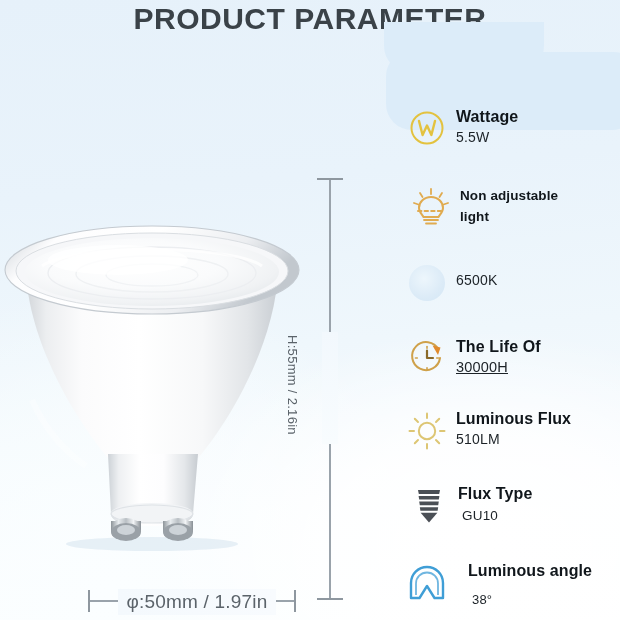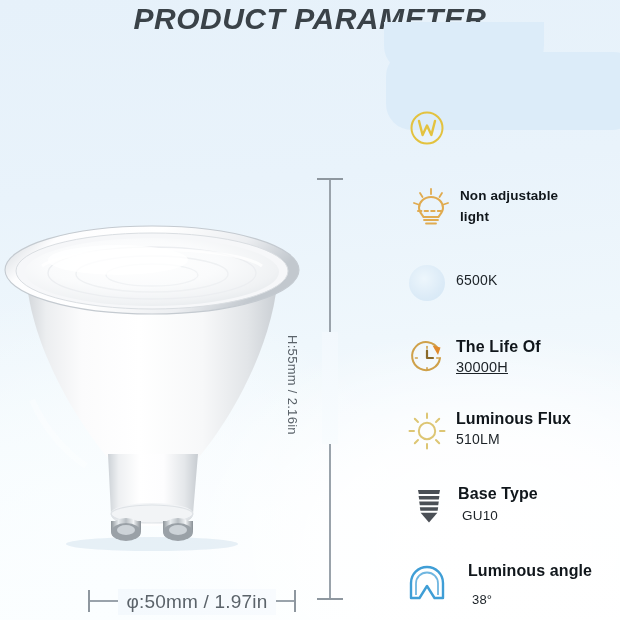--- a/index.html
+++ b/index.html
@@ -16,21 +16,20 @@
       linear-gradient(175deg, #e6f1fa 0%, #e9f3fb 30%, #eff7fc 55%, #f7fbfe 78%, #fdffff 100%);
   }
 
   
   .title{
     position:absolute;left:0;top:2px;width:620px;
     text-align:center;
     font-size:30px;font-weight:bold;letter-spacing:0.5px;
     color:#3a4248;
     font-family:"Liberation Sans", sans-serif;
-    font-style:italic;
   }
 
   
   .top-band{
     position:absolute;
     left:386px;top:52px;width:252px;height:78px;
     background:#dcecf9;
     border-radius:24px 24px 26px 26px;
   }
   .top-band::after{
@@ -219,20 +218,24 @@
 
   <div class="specs">
 
     <div class="spec s1">
       <div class="ic">
         <svg width="40" height="40" viewBox="0 0 40 40">
           <circle cx="20" cy="20" r="15.5" fill="none" stroke="#e3c23f" stroke-width="2"></circle>
           <path d="M 12 13 L 15.6 27 L 20 17.5 L 24.4 27 L 28 13" fill="none" stroke="#e3c23f" stroke-width="2.4" stroke-linecap="round" stroke-linejoin="round"></path>
         </svg>
       </div>
+      <div class="tx">
+        <div class="lbl">Wattage</div>
+        <div class="val">5.5W</div>
+      </div>
     </div>
 
     <div class="spec s2 two">
       <div class="ic">
         <svg width="42" height="44" viewBox="0 0 42 44">
           <g stroke="#e0ab50" stroke-width="1.8" fill="none" stroke-linecap="round">
             <line x1="21" y1="3" x2="21" y2="8"></line>
             <line x1="10" y1="7" x2="12.5" y2="11"></line>
             <line x1="32" y1="7" x2="29.5" y2="11"></line>
             <line x1="4" y1="17" x2="8.5" y2="18.5"></line>
@@ -311,21 +314,21 @@
           <g fill="#4a4f55">
             <path d="M 6 5 L 28 5 L 27.2 9 L 6.8 9 Z"></path>
             <path d="M 6.6 11 L 27.4 11 L 26.8 14.6 L 7.2 14.6 Z"></path>
             <path d="M 7.2 16.6 L 26.8 16.6 L 26.2 20.2 L 7.8 20.2 Z"></path>
             <path d="M 7.8 22.2 L 26.2 22.2 L 25.6 25.8 L 8.4 25.8 Z"></path>
             <path d="M 8.6 27.8 L 25.4 27.8 L 17 37.5 Z"></path>
           </g>
         </svg>
       </div>
       <div class="tx">
-        <div class="lbl">Base Type</div>
+        <div class="lbl">Flux Type</div>
         <div class="val">GU10</div>
       </div>
     </div>
 
     <div class="spec s7">
       <div class="ic">
         <svg width="42" height="42" viewBox="0 0 42 42">
           <path d="M 5 36 L 5 21 A 16 16 0 0 1 37 21 L 37 36 L 28.5 36 L 21 24 L 13.5 36 Z" fill="none" stroke="#3f9ed6" stroke-width="2.4" stroke-linejoin="round"></path>
           <path d="M 10 33 L 10 21.5 A 11 11 0 0 1 32 21.5 L 32 33" fill="none" stroke="#3f9ed6" stroke-width="1.8" opacity="0.75"></path>
         </svg>

